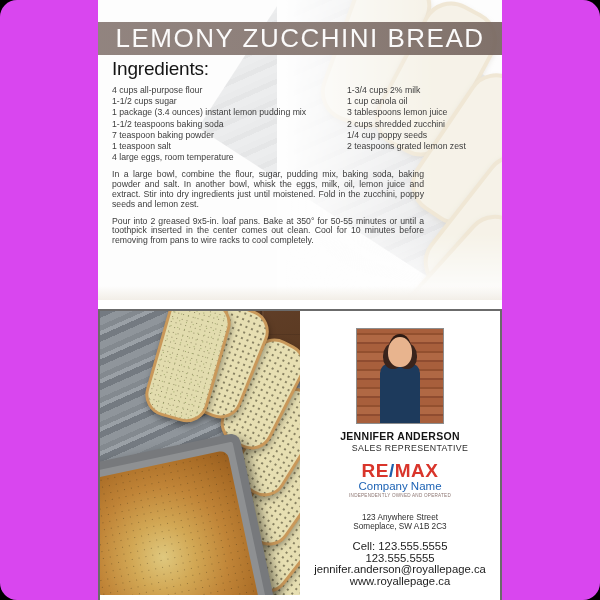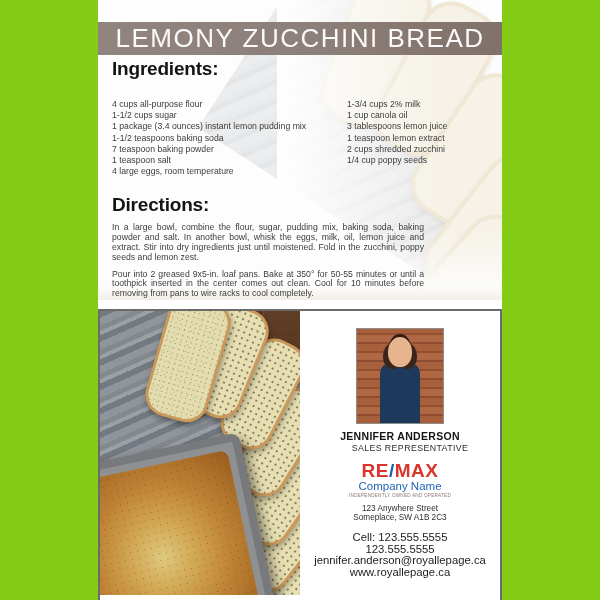--- a/index.html
+++ b/index.html
@@ -1,17 +1,17 @@
 <!DOCTYPE html>
 <html><head>
 <meta charset="utf-8">
 <style>
   html,body{margin:0;padding:0;background:#000;width:600px;height:600px;overflow:hidden;
     font-family:"Liberation Sans",sans-serif;-webkit-font-smoothing:antialiased;}
-  .canvas{position:relative;width:600px;height:600px;background:#84cc16;}
+  .canvas{position:relative;width:600px;height:600px;background:#d946ef;border-radius:17px;}
   .flyer{position:absolute;left:98px;top:0;width:404px;height:597px;background:#fff;}
 
   
   .recipe{position:absolute;left:0;top:0;width:404px;height:300px;background:#fdfdfd;overflow:hidden;}
   .recipe-bg{position:absolute;right:0;top:0;width:225px;height:300px;opacity:.5;}
   .rb-board{position:absolute;left:30px;top:-40px;width:340px;height:200px;background:
     repeating-linear-gradient(123deg,#d9dadc 0 6px,#cfd0d3 6px 11px,#dddee0 11px 18px);
     transform:rotate(33deg);transform-origin:top left;}
   .rb-slice{position:absolute;width:70px;height:150px;border-radius:30px;
     background:#f0e9d4;border:4px solid #e4d2ae;box-shadow:1px 2px 5px rgba(160,150,130,.35);}
@@ -25,22 +25,22 @@
     linear-gradient(to top,#fff 1%,rgba(255,255,255,0) 22%);}
   .recipe-fade-bottom{position:absolute;left:0;bottom:0;width:100%;height:14px;
     background:linear-gradient(to top,#f2eee7,rgba(255,255,255,0));}
 
   .banner{position:absolute;left:0;top:22px;width:404px;height:33px;
     background:linear-gradient(90deg,rgba(141,127,122,.96),rgba(134,119,113,.94) 55%,rgba(118,102,95,.92));
     display:flex;align-items:center;justify-content:center;}
   .banner-title{color:#fbfafa;font-size:26px;letter-spacing:1.5px;font-weight:400;white-space:nowrap;}
 
   .recipe-content{position:absolute;left:14px;top:58px;width:378px;z-index:3;}
-  .sec-heading{font-size:19px;font-weight:700;color:#141414;letter-spacing:-0.2px;margin:0;}
-  .ing-cols{display:flex;margin-top:19px;}
+  .sec-heading{font-size:19px;font-weight:400;color:#141414;letter-spacing:-0.2px;margin:0;}
+  .ing-cols{display:flex;margin-top:5px;}
   .ing-col-left{width:235px;}
   .ing-col-right{width:143px;}
   .list-item{font-size:8.7px;line-height:11.2px;color:#3c3c3c;white-space:nowrap;}
   .dir-heading{margin-top:17px;}
   .dir-par{width:312px;font-size:8.7px;line-height:9.8px;color:#3c3c3c;text-align:justify;margin:7px 0 0 0;}
 
   
   .card{position:absolute;left:0;top:309px;width:404px;height:332px;background:#fff;
     border:2px solid #6b6b6b;box-sizing:border-box;display:flex;}
 
@@ -86,21 +86,21 @@
     background:#1d3a5c;}
   .portrait::after{content:"";position:absolute;left:31px;top:8px;width:24px;height:30px;border-radius:50% 50% 46% 46%;
     background:#e8b48e;box-shadow:-7px 4px 0 -2px #3a241c,7px 4px 0 -2px #3a241c,0 -4px 0 -1px #2e1b14;}
   .agent-name{margin-top:6px;font-size:10.5px;font-weight:800;color:#141414;letter-spacing:.3px;}
   .agent-role{margin-top:1px;font-size:8.8px;color:#2c2c2c;letter-spacing:.4px;padding-left:20px;}
   .remax{margin-top:8px;font-size:19px;font-weight:800;letter-spacing:.5px;line-height:19px;}
   .remax .red{color:#d9352b;}
   .remax .blue{color:#1d5fad;}
   .company{font-size:11.5px;font-weight:400;color:#1d63b5;line-height:12px;}
   .tagline{font-size:4.6px;color:#8d7672;letter-spacing:.25px;margin-top:1px;}
-  .address{margin-top:7px;font-size:8.2px;line-height:8.6px;color:#2e2e2e;text-align:center;}
+  .address{margin-top:16px;font-size:8.2px;line-height:8.6px;color:#2e2e2e;text-align:center;}
   .contact{margin-top:10px;font-size:11.3px;line-height:11.6px;color:#1c1c1c;text-align:center;}
   .disclaimer{position:absolute;bottom:6px;width:100%;text-align:center;font-size:5.2px;color:#3f3f3f;}
 </style>
 </head>
 <body>
 
 <div class="canvas">
   <div class="flyer">
 
     <div class="recipe">
@@ -127,27 +127,26 @@
               <div class="list-item">1 package (3.4 ounces) instant lemon pudding mix</div>
               <div class="list-item">1-1/2 teaspoons baking soda</div>
               <div class="list-item">7 teaspoon baking powder</div>
               <div class="list-item">1 teaspoon salt</div>
               <div class="list-item">4 large eggs, room temperature</div>
             </div>
           <div class="ing-col-right">
               <div class="list-item">1-3/4 cups 2% milk</div>
               <div class="list-item">1 cup canola oil</div>
               <div class="list-item">3 tablespoons lemon juice</div>
-              <div class="list-item">1 teaspoon lemon extract</div>
               <div class="list-item">2 cups shredded zucchini</div>
               <div class="list-item">1/4 cup poppy seeds</div>
+              <div class="list-item">2 teaspoons grated lemon zest</div>
             </div>
         </div>
 
-        <h2 class="sec-heading dir-heading">Directions:</h2>
         <p class="dir-par">In a large bowl, combine the flour, sugar, pudding mix, baking soda, baking powder and salt. In another bowl, whisk the eggs, milk, oil, lemon juice and extract. Stir into dry ingredients just until moistened. Fold in the zucchini, poppy seeds and lemon zest.</p>
         <p class="dir-par">Pour into 2 greased 9x5-in. loaf pans. Bake at 350° for 50-55 minutes or until a toothpick inserted in the center comes out clean. Cool for 10 minutes before removing from pans to wire racks to cool completely.</p>
       </div>
     </div>
 
     <div class="card">
       <div class="photo">
         <div class="board"></div>
         <div class="slice s7"></div>
         <div class="slice s6"></div>

